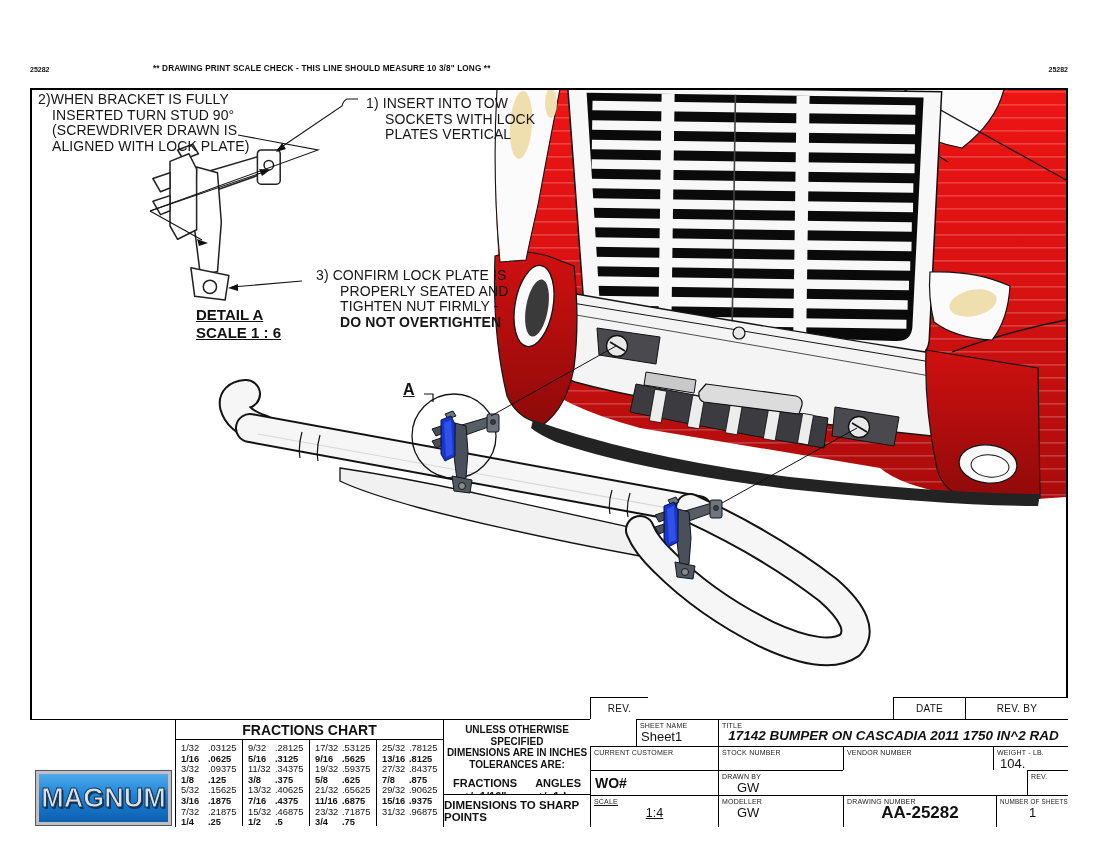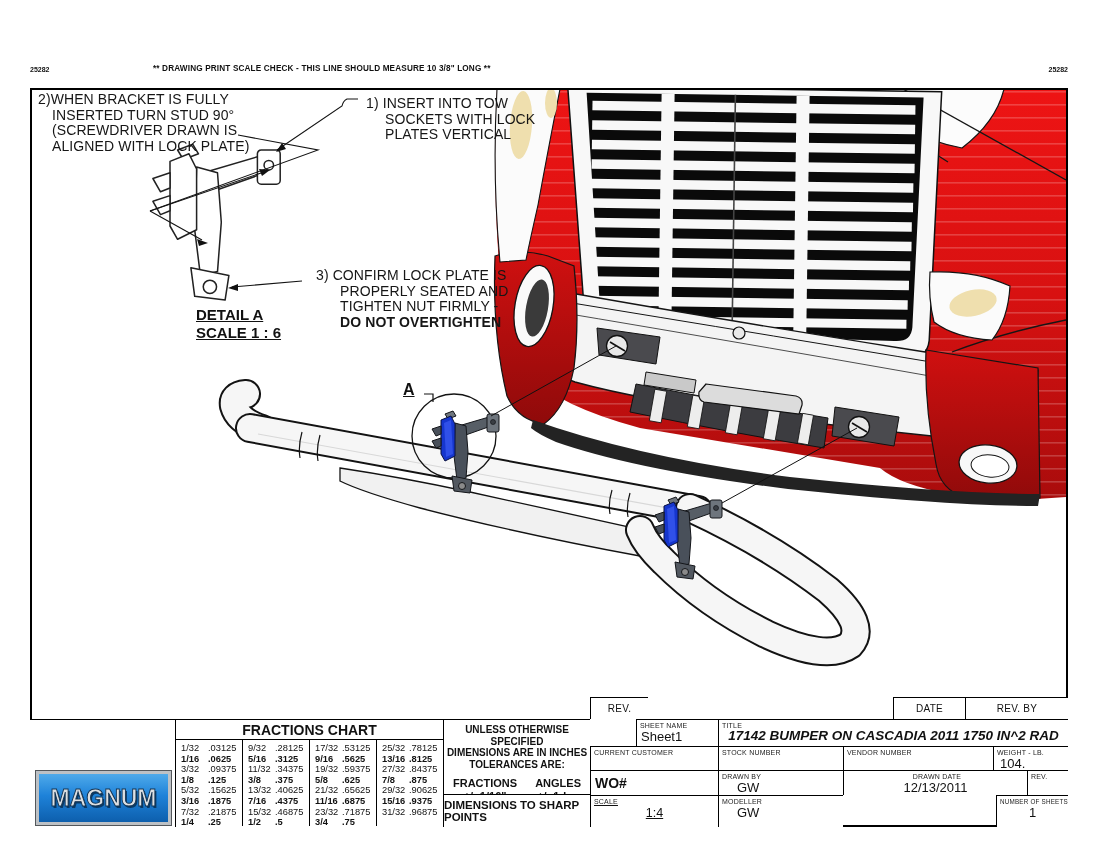--- a/index.html
+++ b/index.html
@@ -39,21 +39,21 @@
   .hdrcell{display:flex;align-items:center;justify-content:center;font-size:10px;letter-spacing:.3px;}
   .big{font-size:17px;font-weight:bold;}
   .bold{font-weight:bold;}
   
   #company{text-align:center;}
   #company .cname{padding-top:5px;font-weight:bold;font-size:12.5px;line-height:15px;}
   #logo{position:absolute;left:6px;top:51px;width:129px;height:48px;
         background:linear-gradient(180deg,#4FAAEA 0%,#1E82D9 45%,#0D5FAD 100%);
         border:3px solid #BDC1C5;outline:1px solid #53575B;
         display:flex;align-items:center;justify-content:center;}
-  #logo span{font-size:23px;font-weight:bold;letter-spacing:0;color:#DCDFE2;
+  #logo span{font-size:27px;font-weight:bold;letter-spacing:0;color:#DCDFE2;
         -webkit-text-stroke:.9px #12314f;text-shadow:1.5px 1.5px 0 #0A3A66;}
   
   #fractions .fhdr{height:19px;border-bottom:1.3px solid #000;display:flex;align-items:center;justify-content:center;
         font-weight:bold;font-size:14px;}
   #fractions .fcols{display:flex;height:86px;}
   .fcol{flex:1;padding:3px 2px 0 5px;}
   .fcol + .fcol{border-left:1.3px solid #000;}
   .frow{display:flex;font-size:9.3px;line-height:10.6px;}
   .frow span:first-child{width:27px;}
   .fb{font-weight:bold;}
@@ -433,34 +433,34 @@
     <div class="val" style="padding-left:6px;">104.</div>
   </div>
 
   <div class="tb" style="left:590px;top:770px;width:128px;height:25px;">
     <div class="val bold" style="font-size:14px;padding:5px 0 0 4px;">WO#</div>
   </div>
   <div class="tb" style="left:718px;top:770px;width:125px;height:25px;">
     <div class="lbl">DRAWN BY</div>
     <div class="val" style="padding-left:18px;">GW</div>
   </div>
-  <div class="tb" style="left:843px;top:770px;width:184px;height:25px;">
-    <div class="lbl vc">DRAWN DATE</div>
-    <div class="val vc">12/13/2011</div>
-  </div>
   <div class="tb" style="left:1027px;top:770px;width:41px;height:25px;">
     <div class="lbl">REV.</div>
   </div>
 
   <div class="tb" style="left:590px;top:795px;width:128px;height:32px;text-decoration:underline;">
     <div class="lbl">SCALE</div>
     <div class="val vc" style="font-size:12.5px;">1:4</div>
   </div>
   <div class="tb" style="left:718px;top:795px;width:125px;height:32px;">
     <div class="lbl">MODELLER</div>
     <div class="val" style="padding-left:18px;">GW</div>
   </div>
+  <div class="tb" style="left:843px;top:795px;width:153px;height:32px;">
+    <div class="lbl">DRAWING NUMBER</div>
+    <div class="val vc big">AA-25282</div>
+  </div>
   <div class="tb" style="left:996px;top:795px;width:72px;height:32px;">
     <div class="lbl" style="font-size:6.3px;">NUMBER OF SHEETS</div>
     <div class="val vc">1</div>
   </div>
 
 </div>
 
 </body></html>

